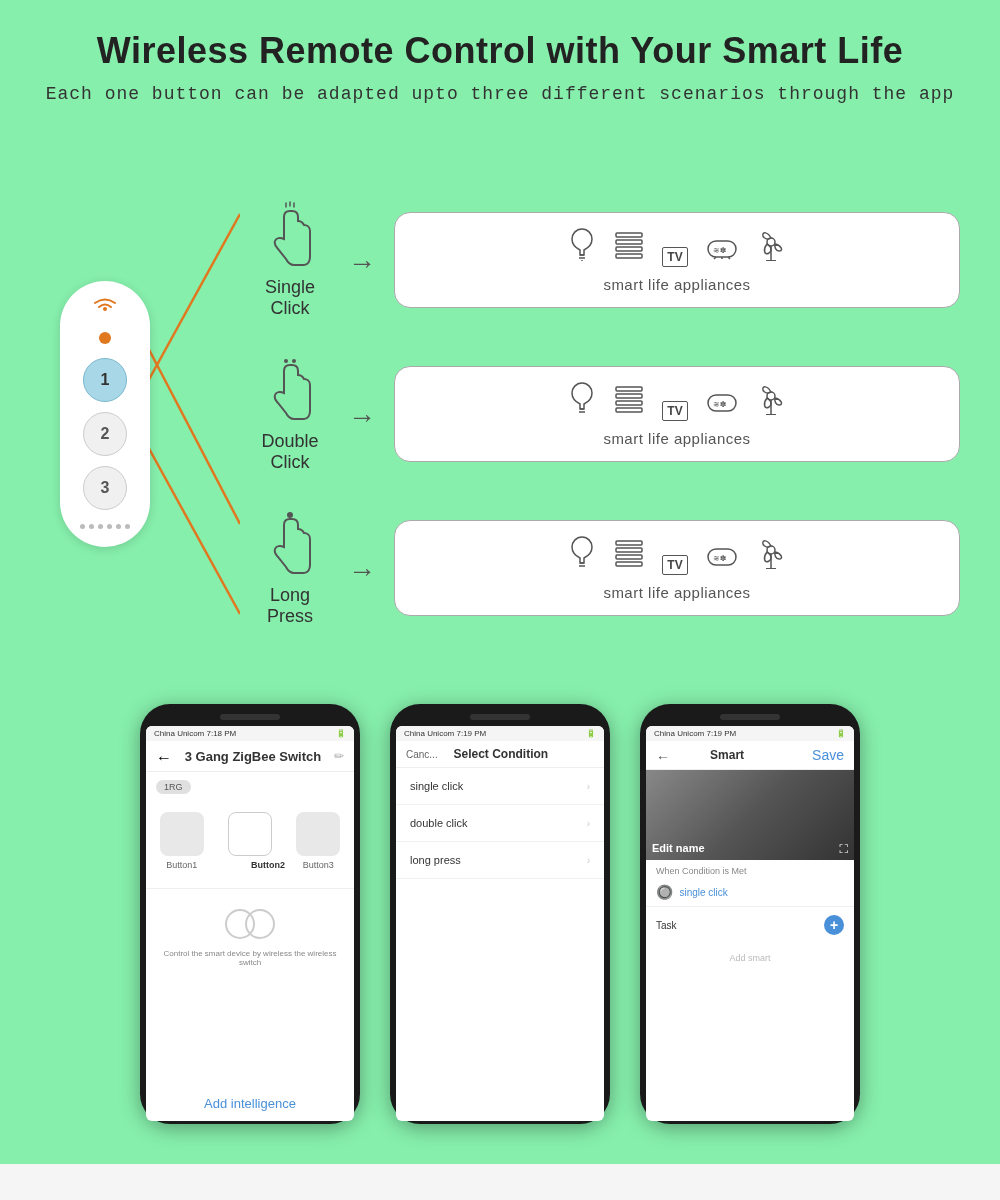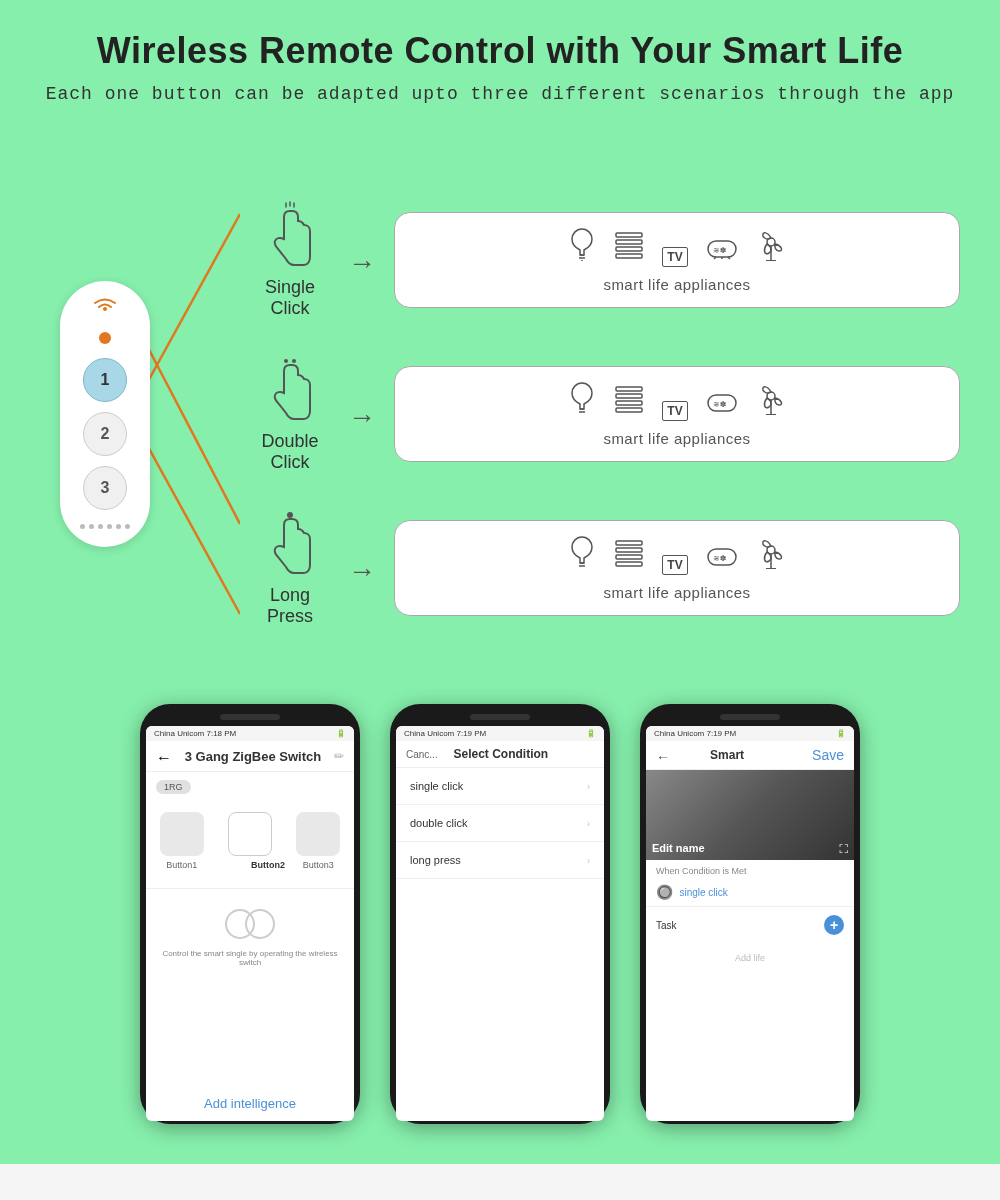--- a/index.html
+++ b/index.html
@@ -710,21 +710,21 @@
               <span class="p1-btn-label">Button3</span>
             </div>
           </div>
           <div class="p1-divider"></div>
           <div class="p1-logo-area">
             <div class="p1-logo-circles">
               <div class="p1-circle-l"></div>
               <div class="p1-circle-r"></div>
             </div>
           </div>
-          <p class="p1-desc">Control the smart single by operating the wireless switch</p>
+          <p class="p1-desc">Control the smart device by wireless the wireless switch</p>
           <button class="p1-footer-btn">Add intelligence</button>
         </div>
       </div>
     </div>
 
     <div class="phone-wrapper">
       <div class="phone-outer">
         <div class="phone-speaker"></div>
         <div class="phone-screen">
           <div class="p1-status-bar">
@@ -773,19 +773,19 @@
           </div>
           <p class="p3-section-label">When Condition is Met</p>
           <div class="p3-condition-item">
             <span class="p3-cond-icon">🔘</span>
             <span class="p3-cond-text">single click</span>
           </div>
           <div class="p3-task-row">
             <span class="p3-task-label">Task</span>
             <div class="p3-add-btn">+</div>
           </div>
-          <p class="p3-add-task">Add life</p>
+          <p class="p3-add-task">Add smart</p>
         </div>
       </div>
     </div>
 
   </div>
 </div>
 
 </body></html>

